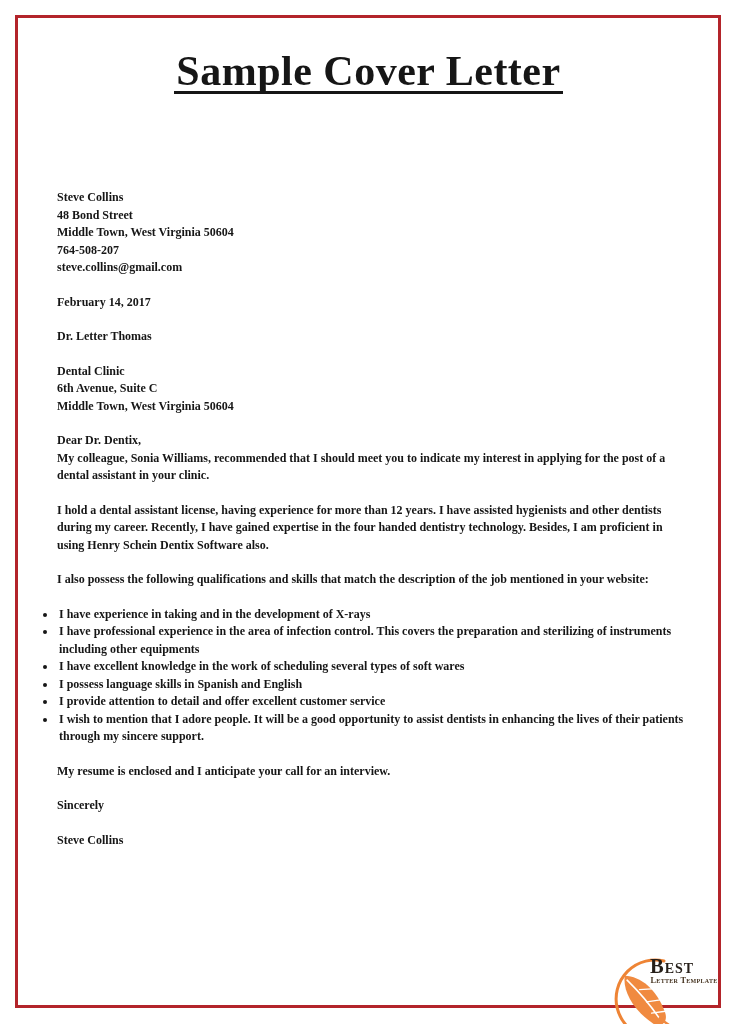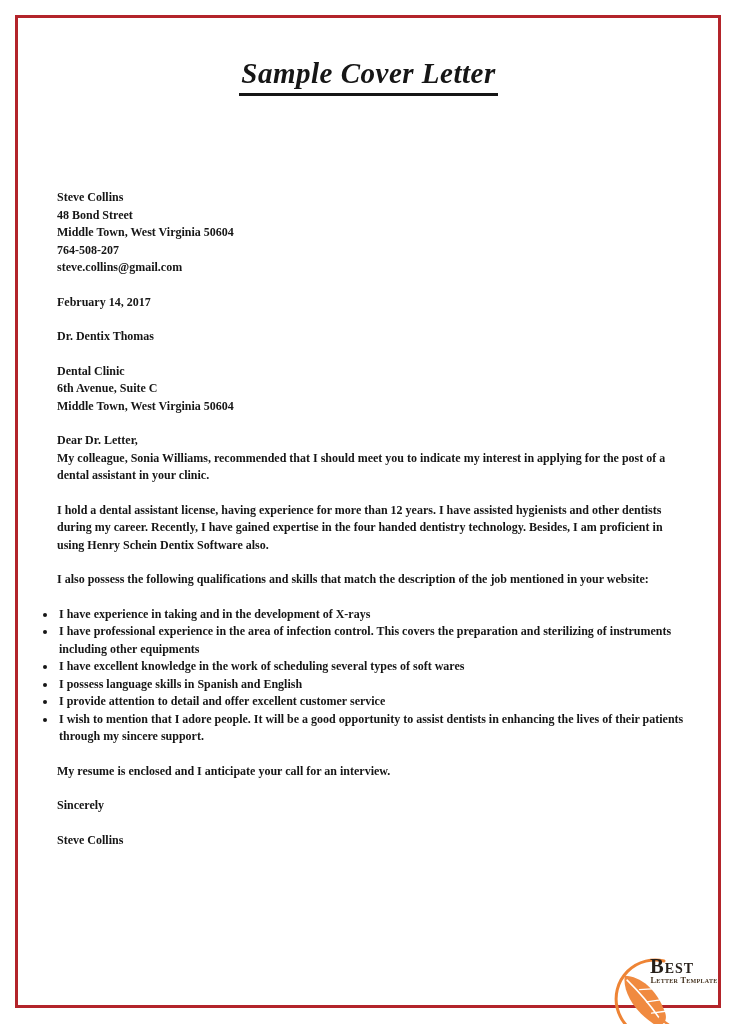--- a/index.html
+++ b/index.html
@@ -21,25 +21,24 @@
     position:absolute;left:15px;top:15px;right:16px;bottom:16px;
     border:3px solid var(--border);
     pointer-events:none;
   }
   .title{
     position:absolute;top:54px;left:0;width:100%;
     text-align:center;
   }
   .title-text{
     display:inline-block;
-    font-size:29px;line-height:34px;font-weight:700;
+    font-size:42px;line-height:34px;font-weight:700;
     letter-spacing:0.5px;
     border-bottom:3px solid var(--ink);
     padding:0 2px 3px 2px;
-    font-style:italic;
   }
   .letter-body{
     position:absolute;left:57px;top:189px;width:634px;
     font-size:12px;line-height:17.5px;
   }
   .letter-body .block{margin:0 0 17px 0;}
   .letter-body p{margin:0 0 17px 0;}
   ul.skills{
     list-style:disc outside;
     margin:4px 0 17px -15px;
@@ -81,30 +80,30 @@
   <div class="block">
     <div>Steve Collins</div>
     <div>48 Bond Street</div>
     <div>Middle Town, West Virginia 50604</div>
     <div>764-508-207</div>
     <div>steve.collins@gmail.com</div>
   </div>
 
   <div class="block">February 14, 2017</div>
 
-  <div class="block">Dr. Dentix Thomas</div>
+  <div class="block">Dr. Letter Thomas</div>
 
   <div class="block">
     <div>Dental Clinic</div>
     <div>6th Avenue, Suite C</div>
     <div>Middle Town, West Virginia 50604</div>
   </div>
 
   <div class="block">
-    <div>Dear Dr. Letter,</div>
+    <div>Dear Dr. Dentix,</div>
     <div>My colleague, Sonia Williams, recommended that I should meet you to indicate my interest in applying for the post of a dental assistant in your clinic.</div>
   </div>
 
   <p>I hold a dental assistant license, having experience for more than 12 years. I have assisted hygienists and other dentists during my career. Recently, I have gained expertise in the four handed dentistry technology. Besides, I am proficient in using Henry Schein Dentix Software also.</p>
 
   <p>I also possess the following qualifications and skills that match the description of the job mentioned in your website:</p>
 
   <ul class="skills">
     <li>I have experience in taking and in the development of X-rays</li>
     <li>I have professional experience in the area of infection control. This covers the preparation and sterilizing of instruments including other equipments</li>

